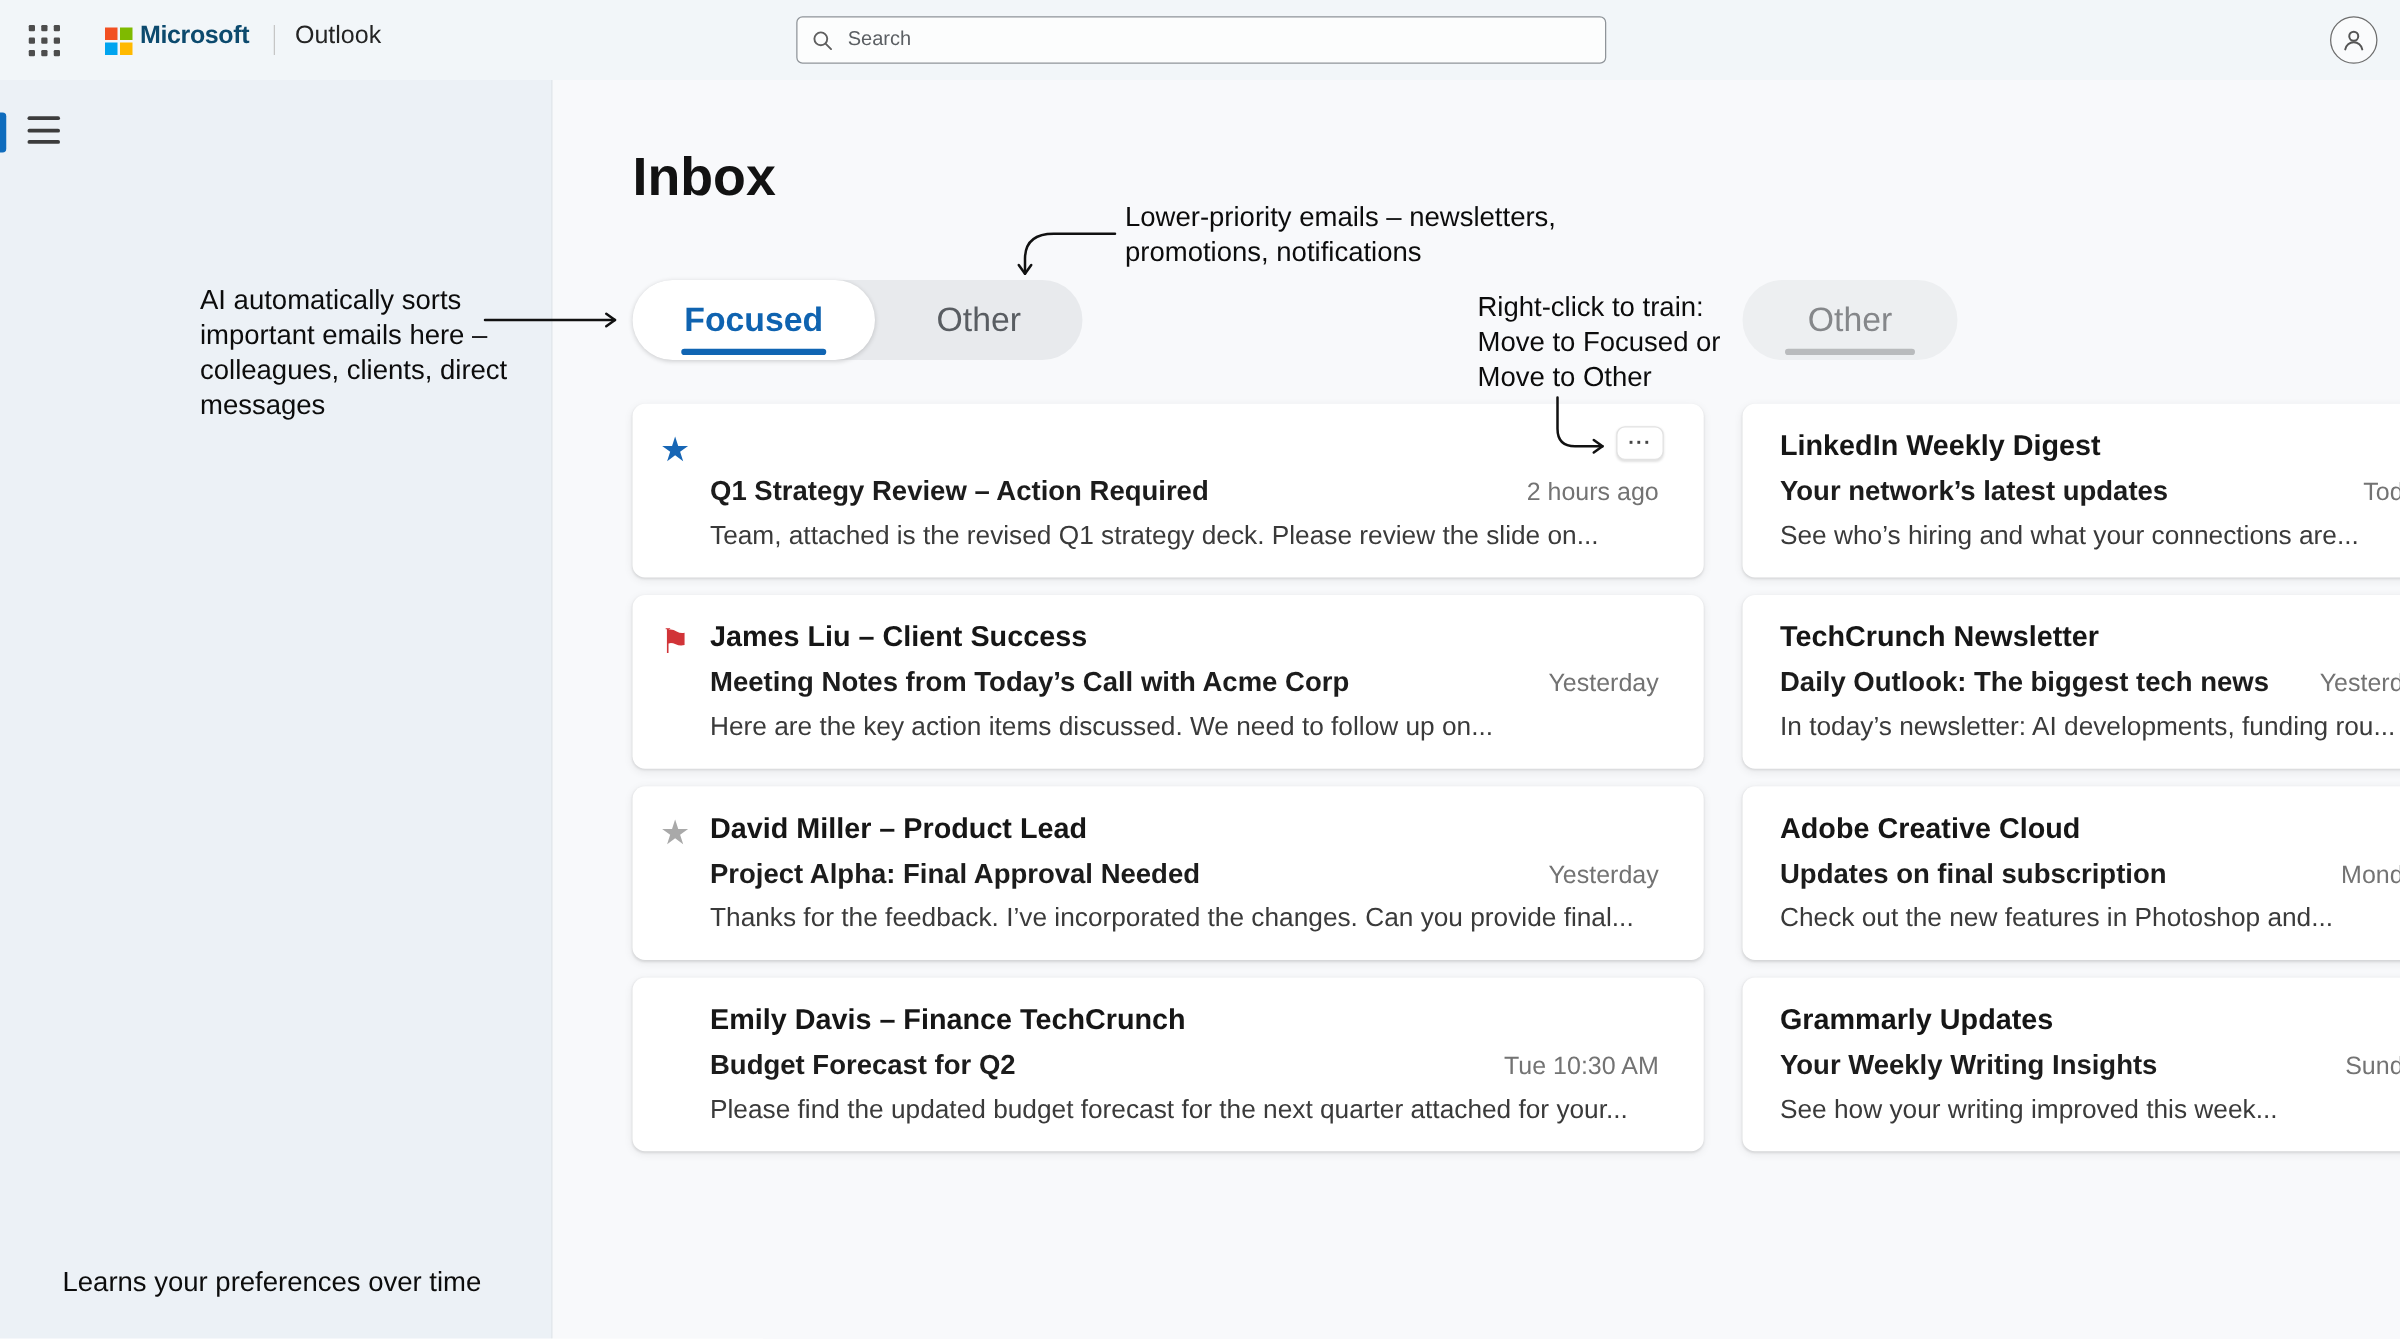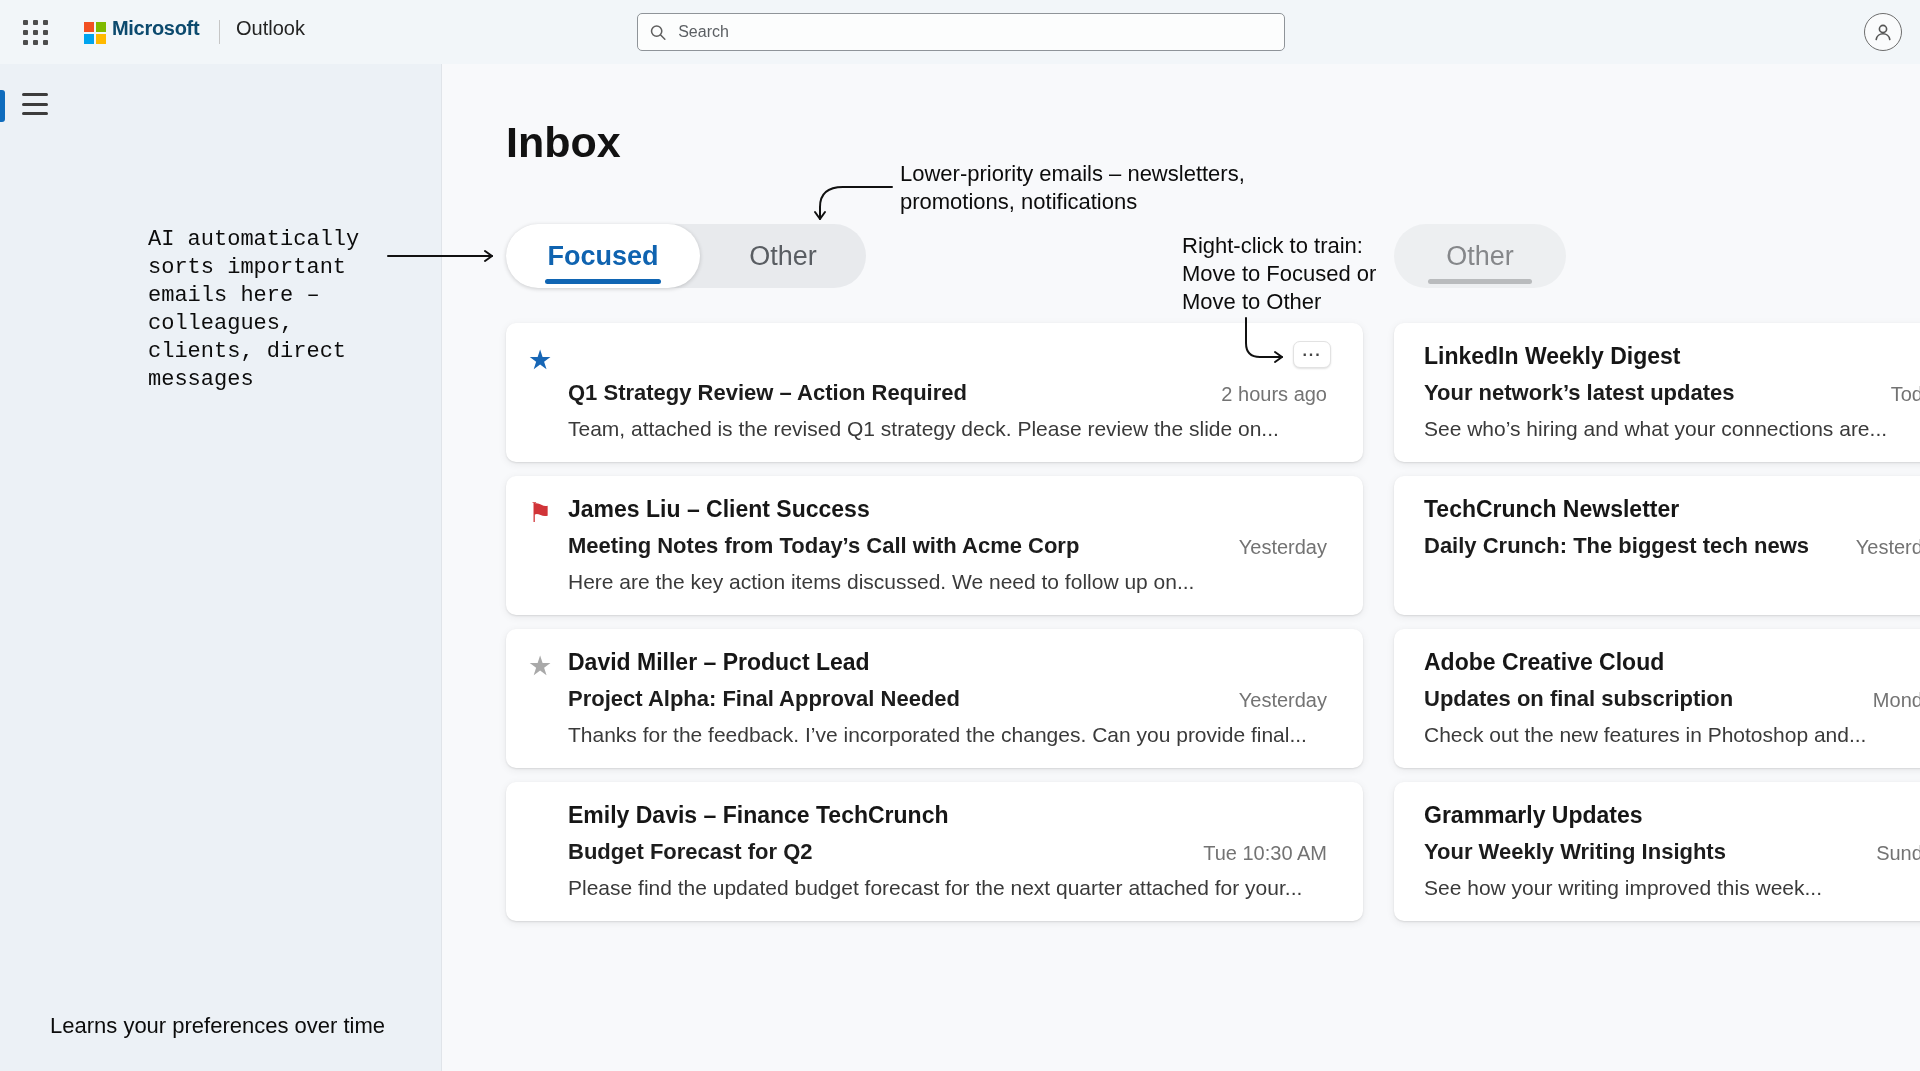--- a/index.html
+++ b/index.html
@@ -32,21 +32,21 @@
   
   .sidebar{position:absolute;left:0;top:64px;width:441px;height:1007px;background:#ecf1f6;
            border-right:1px solid rgba(0,0,0,.05);z-index:1;}
   .rail{position:absolute;left:0;top:26px;width:5px;height:32px;background:#0f6cbd;border-radius:0 3px 3px 0;}
   .hamburger{position:absolute;left:22px;top:29px;width:26px;height:22px;background:none;border:0;padding:0;
              display:flex;flex-direction:column;justify-content:space-between;cursor:pointer;}
   .hamburger i{display:block;height:3px;background:#3c3c3c;border-radius:2px;}
 
   
   .ann{position:absolute;margin:0;color:#0c0c0c;font-size:22px;line-height:28px;z-index:4;}
-  .ann-left{left:148px;top:226px;width:260px;font-family:Liberation Mono, monospace;}
+  .ann-left{left:160px;top:226px;width:260px;}
   .ann-bottom{left:50px;top:1012px;white-space:nowrap;text-align:right;}
   .ann-top{left:900px;top:160px;width:380px;}
   .ann-right{left:1182px;top:232px;width:220px;}
 
   
   .main{position:absolute;left:441px;top:64px;width:1479px;height:1007px;background:#f8f9fb;}
   .title{position:absolute;left:506px;top:118px;margin:0;font-size:43px;font-weight:700;color:#121212;z-index:3;}
 
   
   .tabs{position:absolute;left:506px;top:224px;width:360px;height:64px;background:#e8eaed;border-radius:32px;z-index:3;}
@@ -200,22 +200,23 @@
   <div>
   <article class="card o-card" style="top: 323px;">
     <h2 class="e-sender">LinkedIn Weekly Digest</h2>
     <div class="e-subject">Your network’s latest updates</div>
     <span class="e-time">Today</span>
     <p class="e-preview">See who’s hiring and what your connections are...</p>
   </article>
 
   <article class="card o-card" style="top: 476px;">
     <h2 class="e-sender">TechCrunch Newsletter</h2>
-    <div class="e-subject">Daily Crunch: The biggest tech news</div>
+    <div class="e-subject">Daily Outlook: The biggest tech news</div>
     <span class="e-time">Yesterday</span>
+    <p class="e-preview">In today’s newsletter: AI developments, funding rou...</p>
   </article>
 
   <article class="card o-card" style="top: 629px;">
     <h2 class="e-sender">Adobe Creative Cloud</h2>
     <div class="e-subject">Updates on final subscription</div>
     <span class="e-time">Monday</span>
     <p class="e-preview">Check out the new features in Photoshop and...</p>
   </article>
 
   <article class="card o-card" style="top: 782px;">

